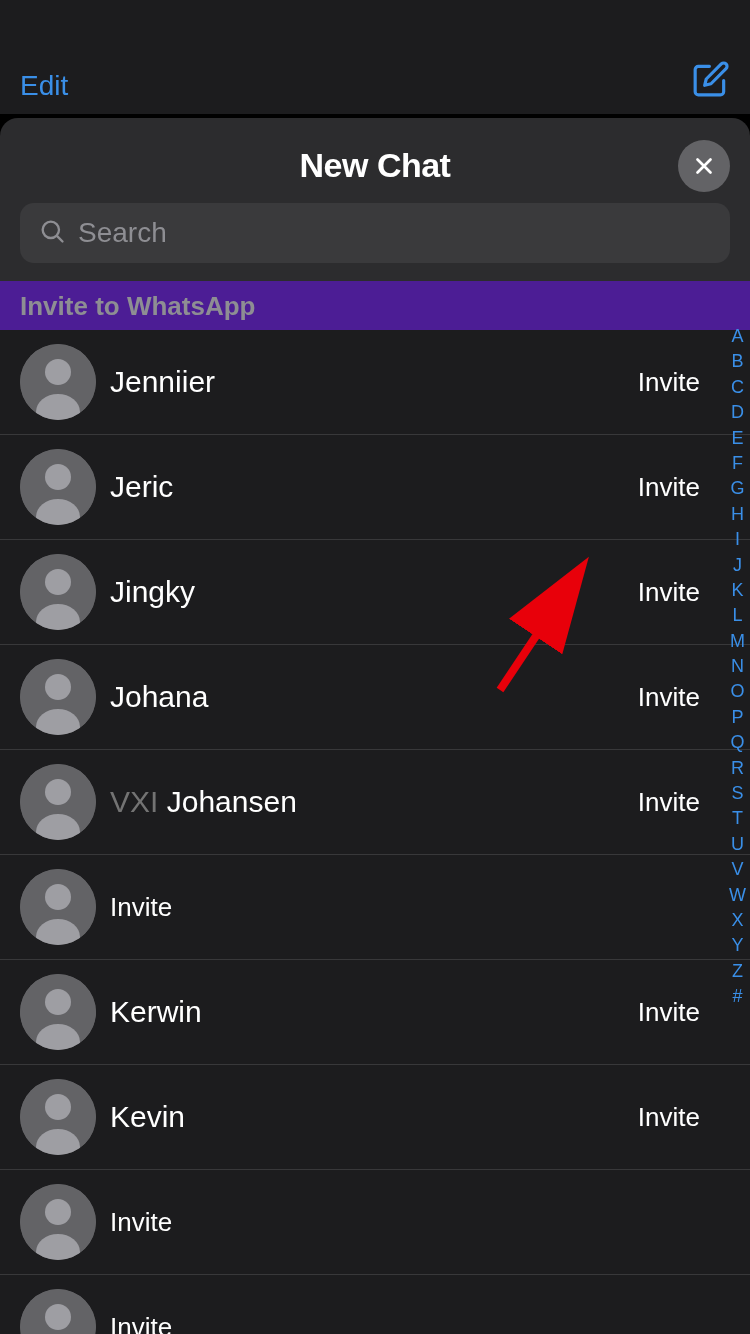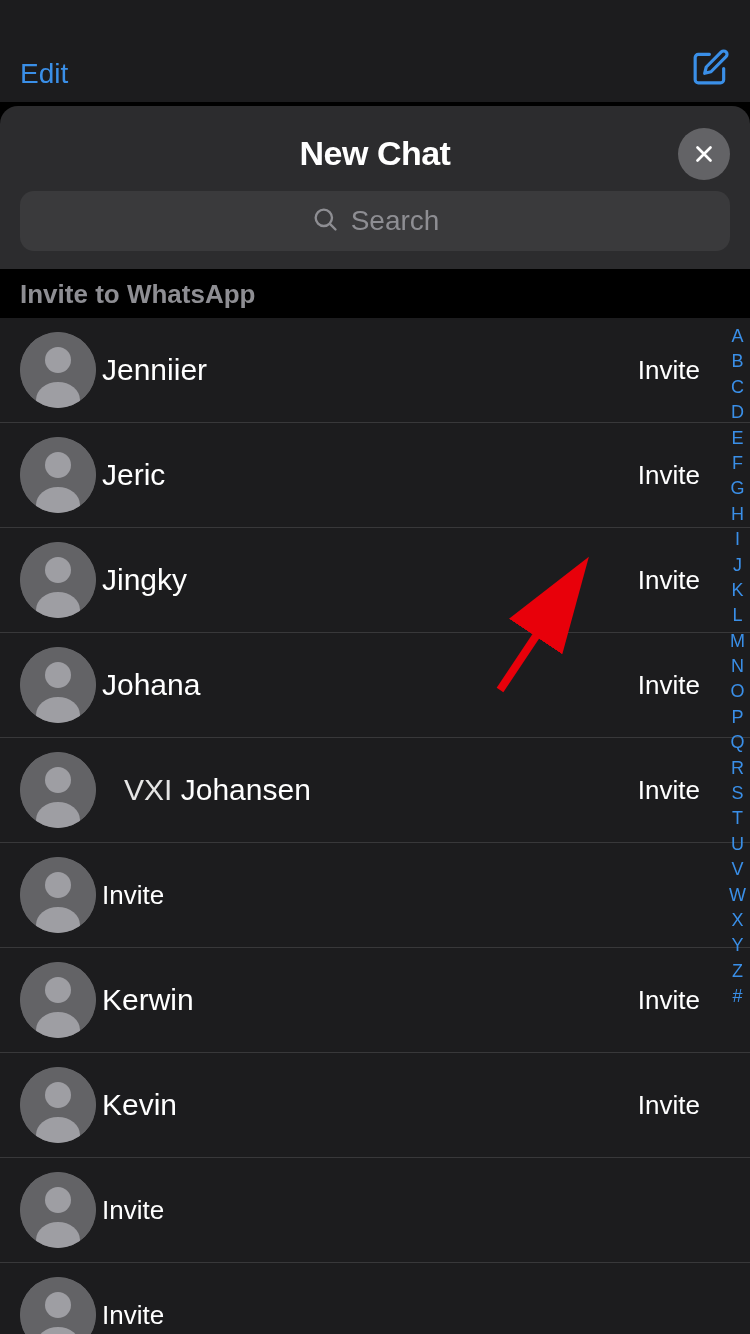--- a/index.html
+++ b/index.html
@@ -7,21 +7,21 @@
 
     body {
       width: 750px;
       min-height: 1334px;
       background: #000;
       font-family: -apple-system, 'Helvetica Neue', Arial, sans-serif;
       overflow-x: hidden;
     }
 
     .status-bar {
-      height: 102px;
+      height: 114px;
       background: #1c1c1e;
       display: flex;
       align-items: flex-end;
       padding: 0 20px 12px;
       justify-content: space-between;
     }
 
     .status-bar-left {
       color: #3a8fe8;
       font-size: 28px;
@@ -86,54 +86,53 @@
       padding: 0 20px 18px;
     }
 
     .search-bar {
       background: #3a3a3c;
       border-radius: 14px;
       display: flex;
       align-items: center;
       padding: 14px 18px;
       gap: 12px;
-      justify-content: center;
     }
 
     .search-icon svg {
       width: 28px;
       height: 28px;
       fill: #8e8e93;
     }
 
     .search-placeholder {
       color: #8e8e93;
       font-size: 28px;
       font-weight: 400;
     }
 
     
     .section-header {
       padding: 10px 20px 8px;
       color: #8e8e93;
       font-size: 26px;
       font-weight: 600;
-      background: #000000;
+      background: #4c1d95;
     }
 
     
     .contact-list {
       background: #1c1c1e;
     }
 
     .contact-item {
       display: flex;
       align-items: center;
       padding: 14px 20px;
-      gap: 6px;
+      gap: 14px;
       border-bottom: 1px solid #38383a;
       position: relative;
       cursor: pointer;
     }
 
     .contact-item:last-child {
       border-bottom: none;
     }
 
     .avatar {
@@ -155,23 +154,22 @@
     }
 
     .contact-name {
       flex: 1;
       color: #fff;
       font-size: 30px;
       font-weight: 400;
     }
 
     .contact-name .prefix {
-      color: #e5e5e5;
-      font-weight: 400;
-      margin-left: 22px;
+      color: #737373;
+      font-weight: 400;
     }
 
     .invite-btn {
       color: #ffffff;
       font-size: 26px;
       font-weight: 400;
       cursor: pointer;
       background: none;
       border: none;
       padding: 0;

